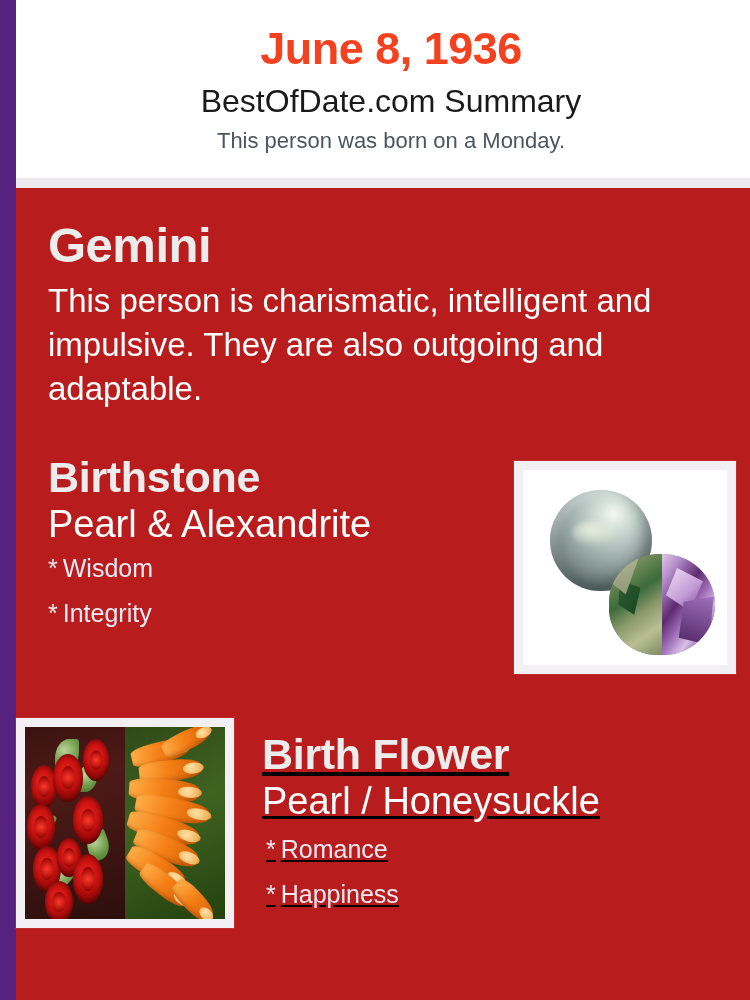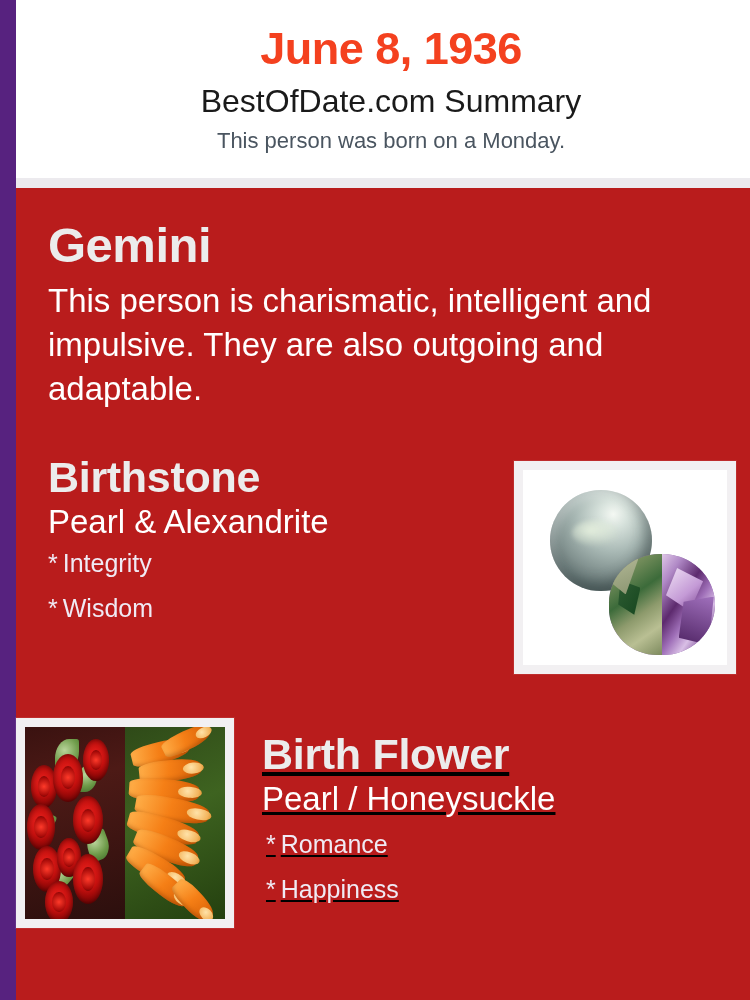--- a/index.html
+++ b/index.html
@@ -79,21 +79,21 @@
   .stone-text { flex:1 1 auto; }
   .sec-title {
     color:#ececec;
     font-size:43px;
     font-weight:700;
     line-height:1.06;
     letter-spacing:-0.3px;
   }
   .sec-sub {
     color:#ffffff;
-    font-size:33px;
+    font-size:38px;
     font-weight:400;
     line-height:1.15;
     margin-top:2px;
   }
   .bullets { margin-top:10px; }
   .bullet {
     color:#f0eaf4;
     font-size:25px;
     font-weight:400;
     line-height:1.0;
@@ -232,24 +232,24 @@
       <div class="zodiac-name">Gemini</div>
       <div class="zodiac-desc">This person is charismatic, intelligent and impulsive. They are also outgoing and adaptable.</div>
     </div>
 
     <div class="stone-row">
       <div class="stone-text">
         <div class="sec-title">Birthstone</div>
         <div class="sec-sub">Pearl &amp; Alexandrite</div>
         <div class="bullets">
           <div class="bullet">
+            <span class="star">*</span><span>Wisdom</span>
+          </div>
+          <div class="bullet">
             <span class="star">*</span><span>Integrity</span>
-          </div>
-          <div class="bullet">
-            <span class="star">*</span><span>Wisdom</span>
           </div>
         </div>
       </div>
 
       <div class="frame frame-stone">
         <div class="photo stone-photo">
           <div class="pearl"></div>
           <div class="gem">
             <div class="gem-left"></div>
             <div class="gem-right"></div>

